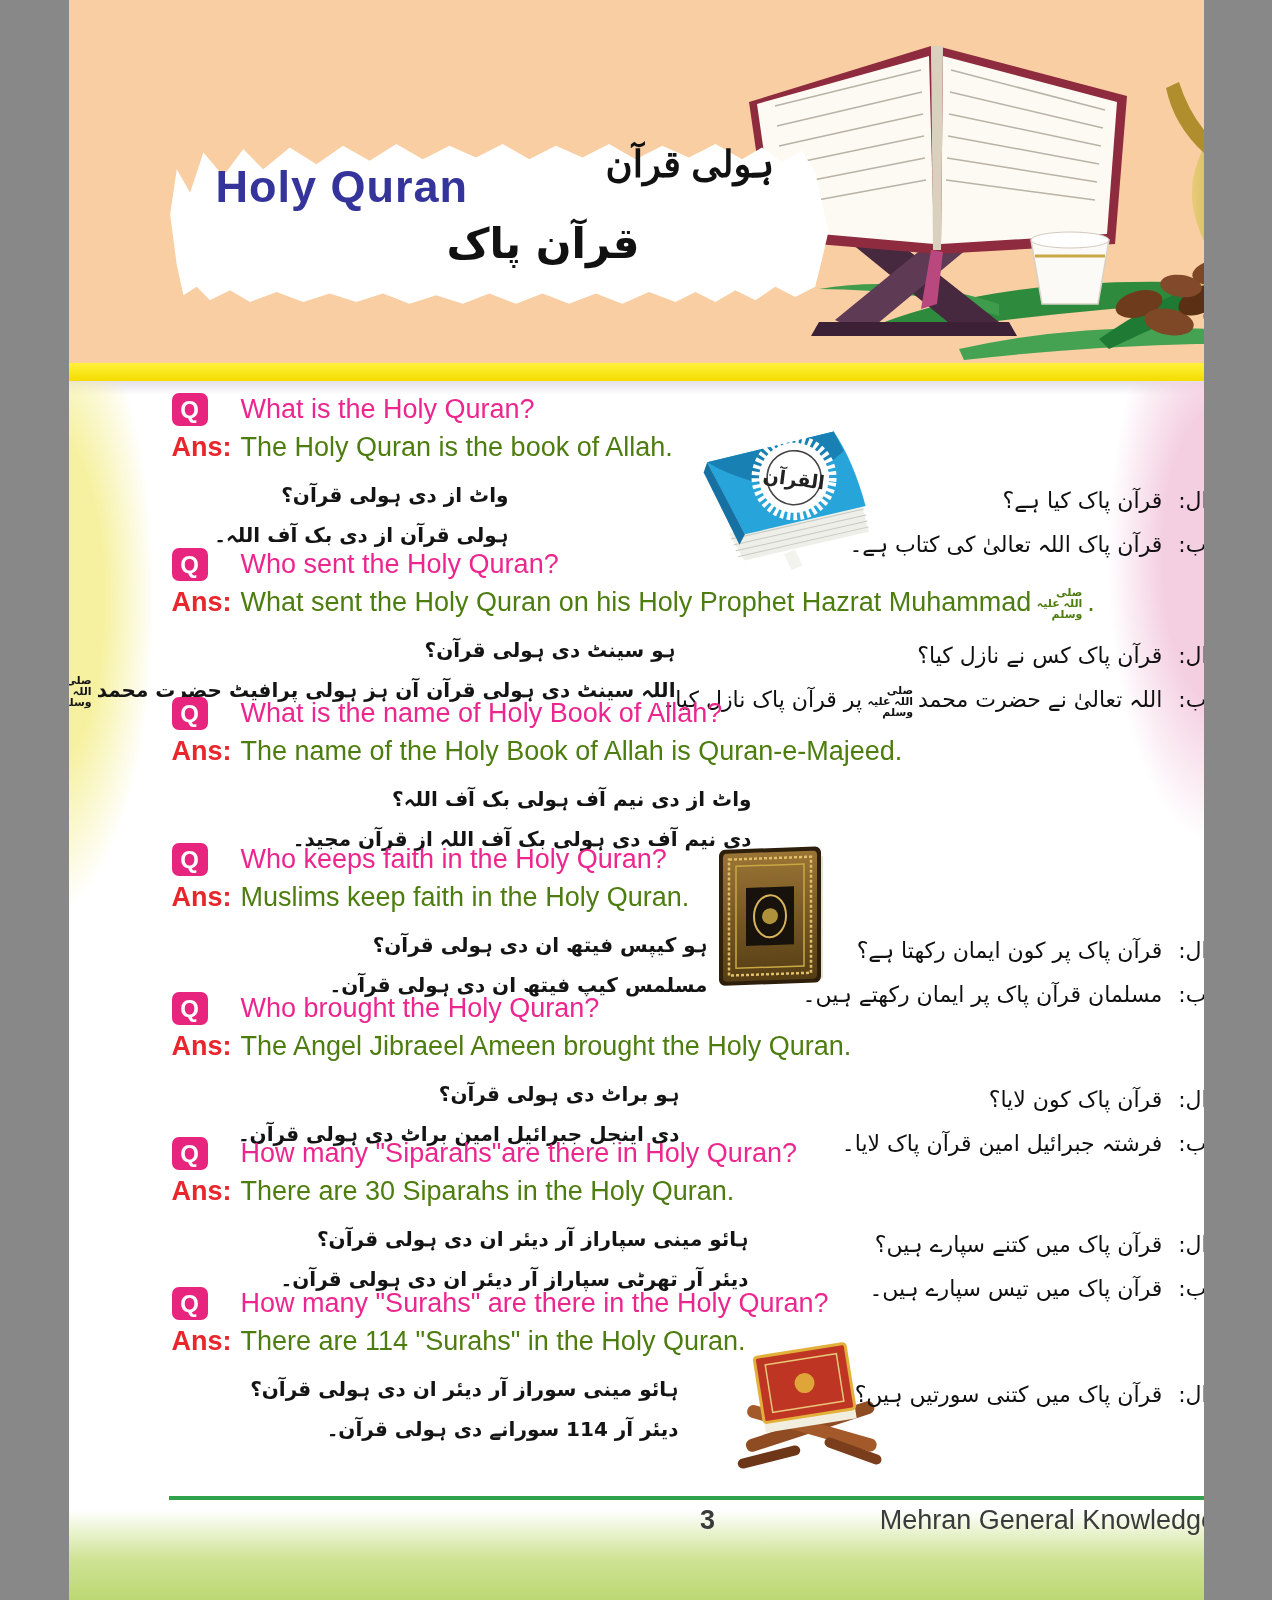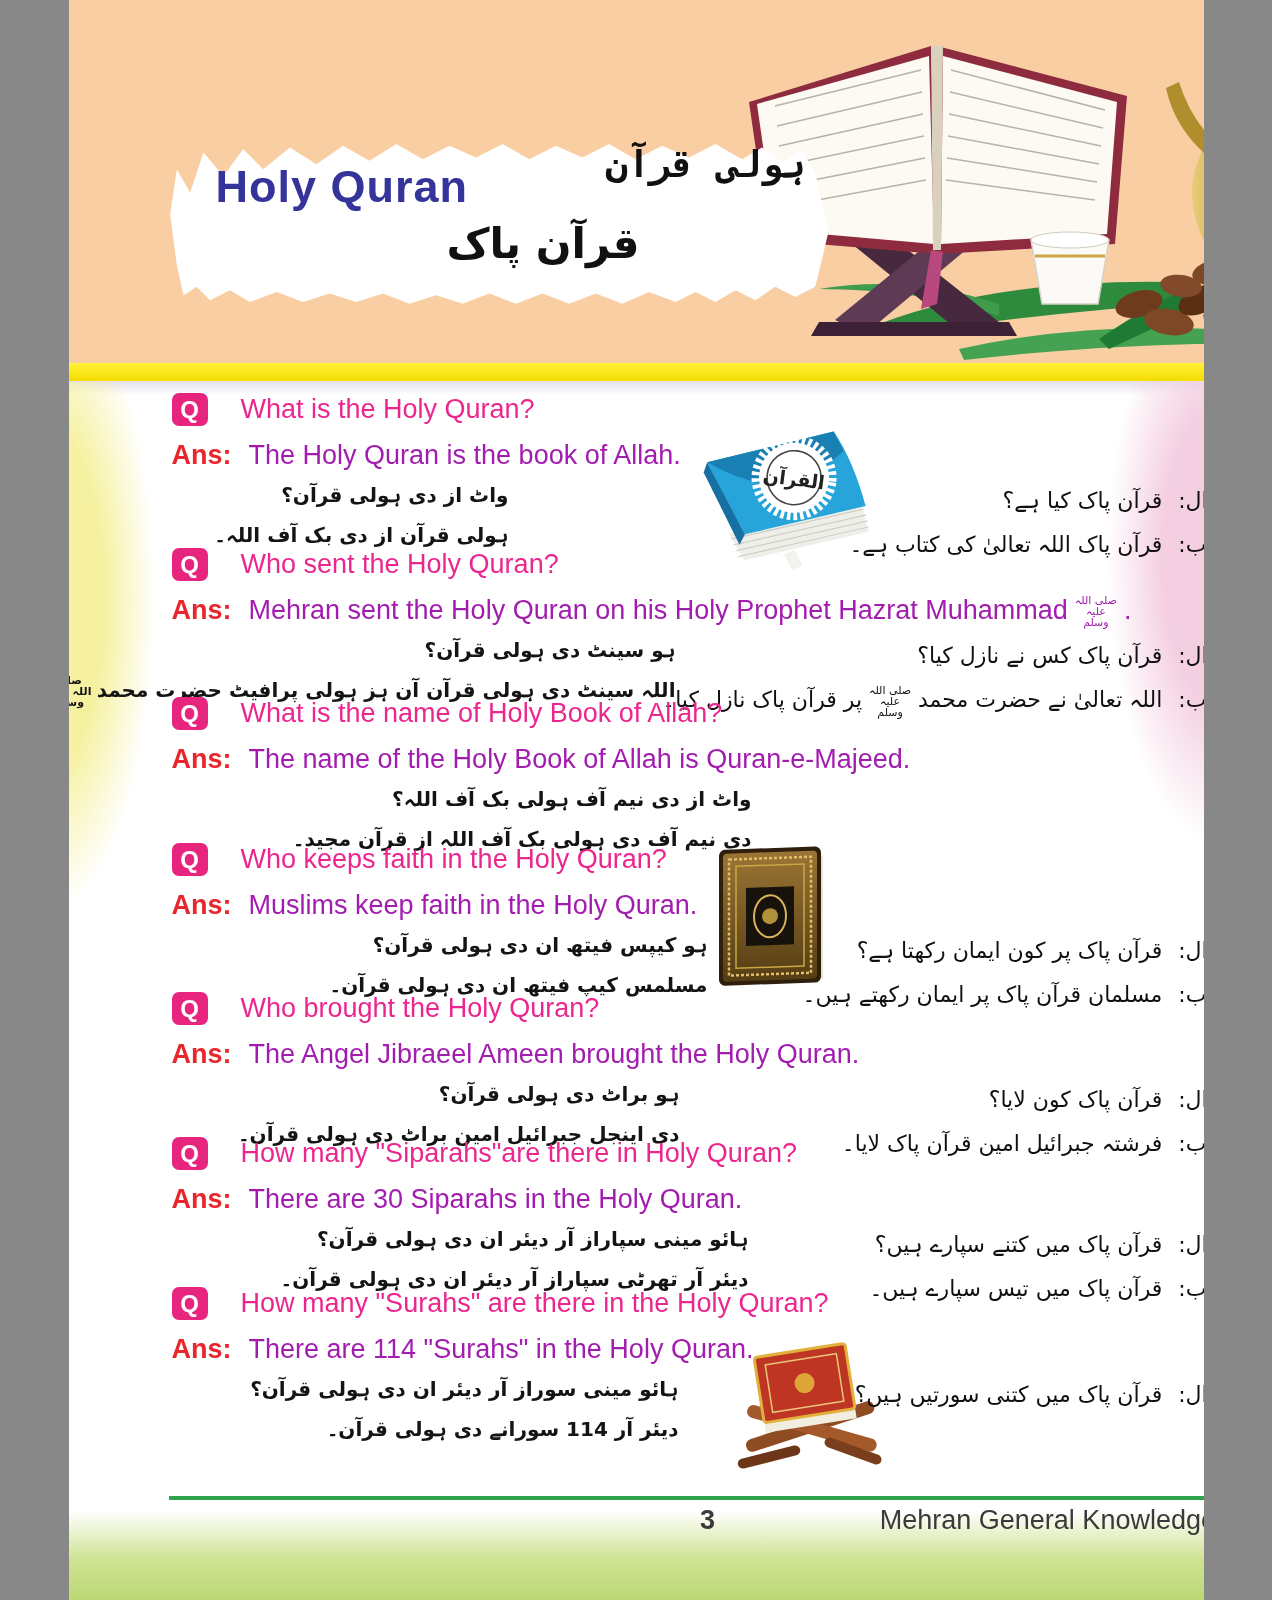--- a/index.html
+++ b/index.html
@@ -31,30 +31,30 @@
     background:linear-gradient(rgba(205,224,140,0), #CFE394 55%, #BCD873 100%);}
 
   
   .qa{position:absolute;left:103px;width:1066px;height:158px;}
   .qrow{position:absolute;top:0;left:0;display:flex;align-items:center;}
   .qbadge{width:36px;height:33px;background:#E8257E;color:#FFF;font-weight:bold;font-size:24px;
           border-radius:7px;display:flex;align-items:center;justify-content:center;}
   .question{margin:0 0 0 33px;font-size:27px;font-weight:normal;color:#EC268F;white-space:nowrap;}
   .ansrow{position:absolute;top:39px;left:0;display:flex;align-items:baseline;}
   .anslabel{width:69px;font-size:27px;font-weight:bold;color:#E8262B;flex:none;}
-  .answer{margin:8px;font-size:27px;color:#a21caf;white-space:nowrap;}
+  .answer{margin:0;font-size:27px;color:#4d7c0f;white-space:nowrap;}
   .translit{position:absolute;top:82px;left:0;direction:rtl;font-family:"DejaVu Sans",sans-serif;
             font-weight:bold;font-size:20px;color:#141414;}
   .tline{height:40px;line-height:40px;white-space:nowrap;text-align:right;}
   .urducol{position:absolute;top:86px;right:0;width:470px;direction:rtl;
            font-family:"DejaVu Sans",sans-serif;font-size:22px;color:#101010;text-align:right;}
   .uline{height:44px;line-height:44px;white-space:nowrap;}
   .ulabel{margin-left:16px;}
   .honorific{display:inline-block;width:46px;white-space:normal;line-height:11px;font-size:11px;
-             font-family:"DejaVu Sans",sans-serif;vertical-align:middle;margin:0 5px;text-align:center;}
+             font-family:"DejaVu Sans",sans-serif;vertical-align:middle;margin:0 5px;text-align:right;font-weight:bold;}
   .honorific:empty{display:none;}
 
   .q-img{position:absolute;}
 
   
   .footer-line{position:absolute;top:1496px;left:100px;width:1078px;height:4px;background:#2FA24C;}
   .footer{position:absolute;top:1505px;left:100px;width:1078px;height:36px;font-size:27px;color:#3A3A3A;}
   .page-num{position:absolute;left:0;width:100%;text-align:center;font-weight:bold;}
   .book-title{position:absolute;right:8px;}
 </style>
@@ -140,21 +140,21 @@
       <ellipse cx="580" cy="250" rx="22" ry="12" fill="#5A2F14" transform="rotate(-28 580 250)"></ellipse>
       <ellipse cx="545" cy="268" rx="22" ry="12" fill="#7E4826" transform="rotate(-12 545 268)"></ellipse>
       <ellipse cx="512" cy="282" rx="21" ry="11" fill="#82492A" transform="rotate(8 512 282)"></ellipse>
       <ellipse cx="660" cy="330" rx="26" ry="14" fill="#6E3C1D" transform="rotate(8 660 330)"></ellipse>
       <ellipse cx="595" cy="336" rx="26" ry="13" fill="#5A2F14" transform="rotate(-6 595 336)"></ellipse>
     </g>
   </svg>
 
   <div class="banner"></div>
   <div class="title-en" style="position:absolute;left:147px;top:161px;z-index:3;">Holy Quran</div>
-  <div style="position:absolute;left:537px;top:143px;z-index:3;font-size:37px;font-weight:bold;font-family:Liberation Mono, monospace;color:#111;">ہولی قرآن</div>
+  <div style="position:absolute;left:537px;top:143px;z-index:3;font-size:37px;font-weight:bold;font-family:Liberation Sans, sans-serif;color:#111;">ہولی قرآن</div>
   <div style="position:absolute;left:378px;top:219px;z-index:3;font-size:42px;font-weight:bold;font-family:'DejaVu Sans',sans-serif;color:#111;">قرآن پاک</div>
 
   <div class="yellow-strip"></div>
   <div class="strip-shadow"></div>
 
   <div class="glow-left"></div>
   <div class="glow-right"></div>
   <div class="bottom-grad"></div>
 
   <svg class="q-img" style="left:620px;top:420px;width:200px;height:152px;" viewBox="0 0 200 152">
@@ -230,21 +230,21 @@
     </div>
   </section>
 
   <section class="qa" style="top:548px;">
     <div class="qrow">
         <span class="qbadge">Q</span>
       <h2 class="question">Who sent the Holy Quran?</h2>
       </div>
     <div class="ansrow">
         <span class="anslabel">Ans:</span>
-      <p class="answer"><span>Mehran sent the Holy Quran on his Holy Prophet Hazrat Muhammad</span><span class="honorific">صلی اللہ علیہ وسلم</span><span>.</span></p>
+      <p class="answer"><span>What sent the Holy Quran on his Holy Prophet Hazrat Muhammad</span><span class="honorific">صلی اللہ علیہ وسلم</span><span>.</span></p>
       </div>
     <div class="translit" style="width:504px;">
       <div class="tline"><span>ہو سینٹ دی ہولی قرآن؟</span></div>
       <div class="tline"><span>اللہ سینٹ دی ہولی قرآن آن ہز ہولی پرافیٹ حضرت محمد</span><span class="honorific">صلی اللہ علیہ وسلم</span></div>
     </div>
     <div class="urducol">
       <div class="uline"><span class="ulabel">سوال:</span><span>قرآن پاک کس نے نازل کیا؟</span></div>
       <div class="uline"><span class="ulabel">جواب:</span><span>اللہ تعالیٰ نے حضرت محمد</span><span class="honorific">صلی اللہ علیہ وسلم</span><span>پر قرآن پاک نازل کیا۔</span></div>
     </div>
   </section>

